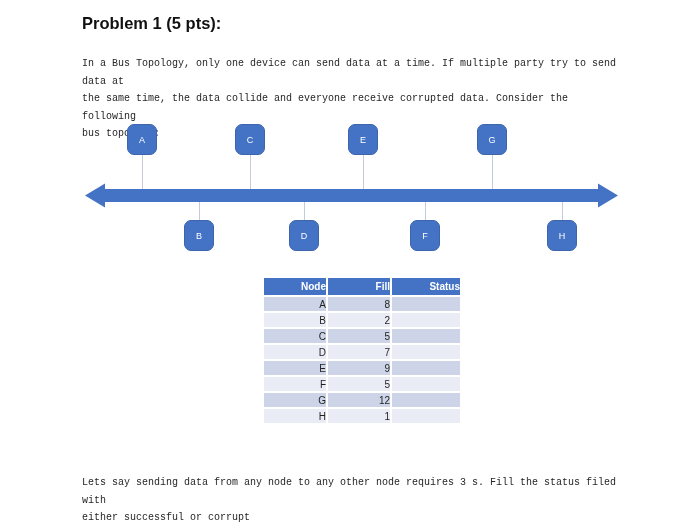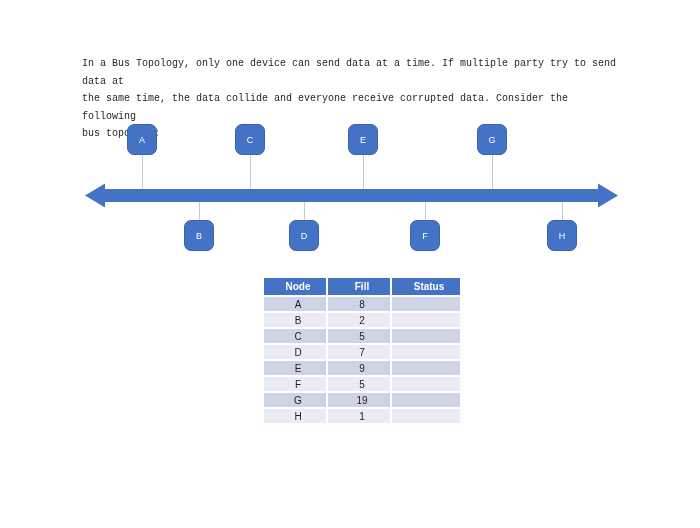--- a/index.html
+++ b/index.html
@@ -77,21 +77,21 @@
     left: 262px;
     top: 276px;
     border-collapse: collapse;
     table-layout: fixed;
     font-size: 10px;
     color: #1f1f1f;
   }
   .data-table th, .data-table td {
     border: 2px solid #ffffff;
     padding: 0 0 0 6px;
-    text-align: center;
+    text-align: right;
     vertical-align: middle;
     overflow: hidden;
     white-space: nowrap;
   }
   .data-table th {
     background: #4472C4;
     color: #ffffff;
     font-weight: bold;
     height: 17px;
   }
@@ -100,20 +100,21 @@
   .data-table tr.band-light td { background: #e9ecf5; }
   .col-node { width: 64px; }
   .col-time { width: 64px; }
   .col-status { width: 70px; }
 </style>
 </head>
 <body>
 
 <div class="page">
 
+  <div class="heading">Problem 1 (5 pts):</div>
 
   <div class="para intro">In a Bus Topology, only one device can send data at a time. If multiple party try to send data at
 the same time, the data collide and everyone receive corrupted data. Consider the following
 bus topology:</div>
 
   <div class="diagram">
 
     <svg class="bus-svg" viewBox="0 0 700 45" xmlns="http://www.w3.org/2000/svg">
       <polygon fill="#4472C4" points="85,25.5 105,13.5 105,19 598,19 598,13.5 618,25.5 598,37.5 598,32 105,32 105,37.5"></polygon>
     </svg>
@@ -177,25 +178,27 @@
         <td>9</td>
         <td></td>
       </tr>
       <tr class="band-light">
         <td>F</td>
         <td>5</td>
         <td></td>
       </tr>
       <tr class="band-dark">
         <td>G</td>
-        <td>19</td>
+        <td>12</td>
         <td></td>
       </tr>
       <tr class="band-light">
         <td>H</td>
         <td>1</td>
         <td></td>
       </tr>
     </tbody>
   </table>
 
+  <div class="para footer">Lets say sending data from any node to any other node requires 3 s. Fill the status filed with
+either successful or corrupt</div>
 
 </div>
 
 </body></html>

